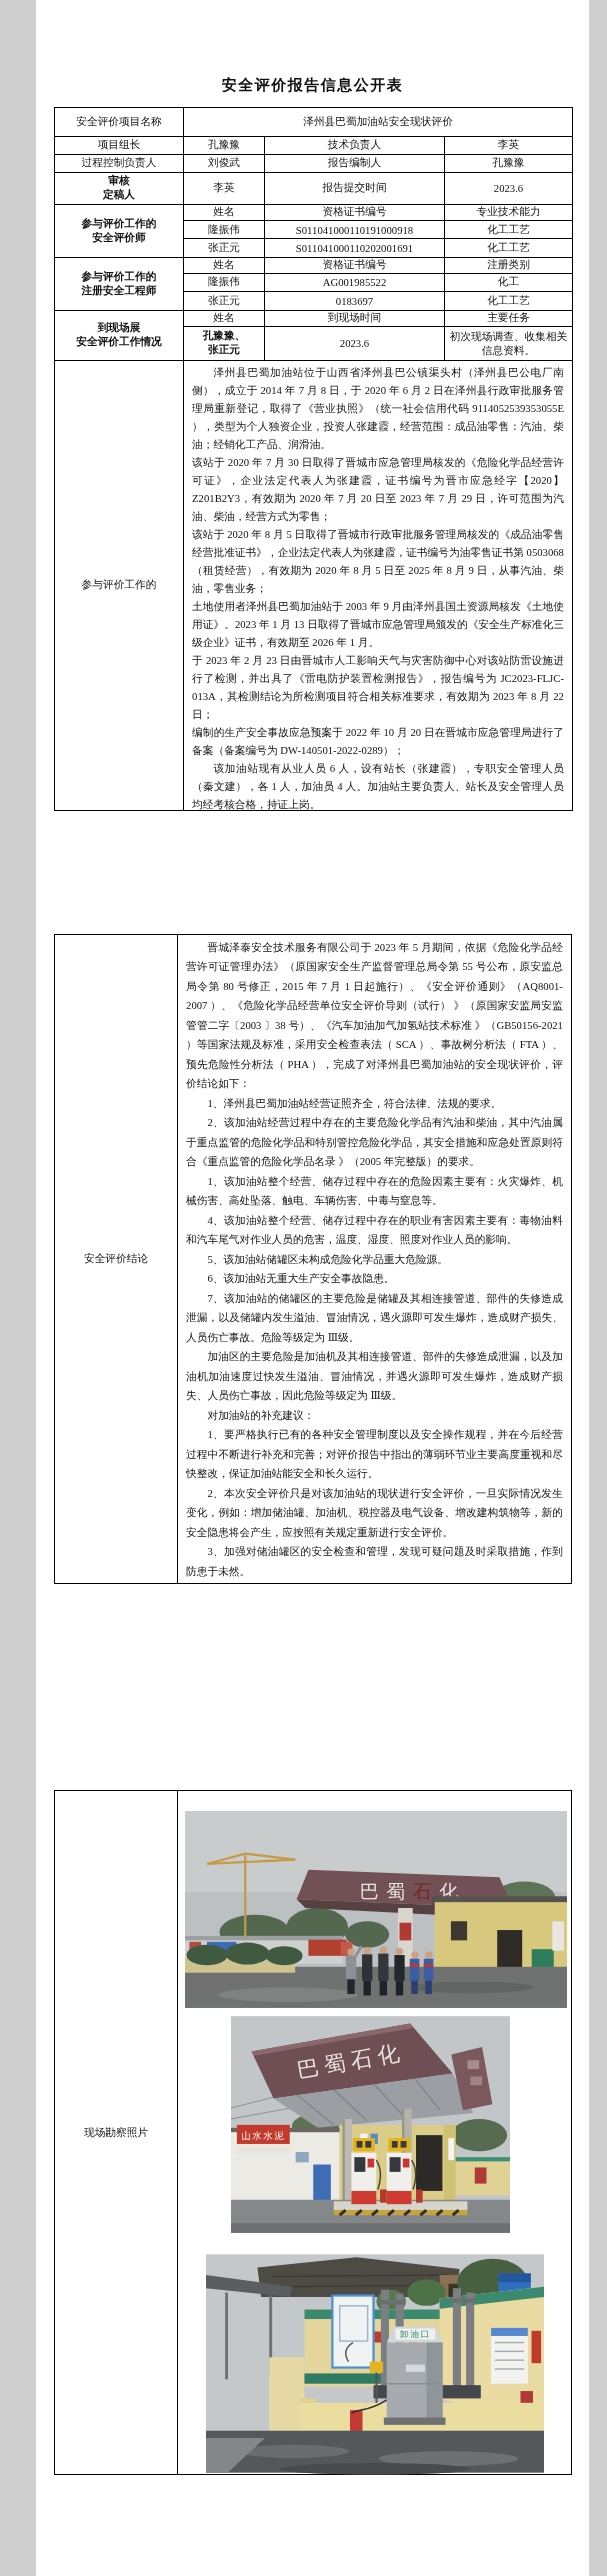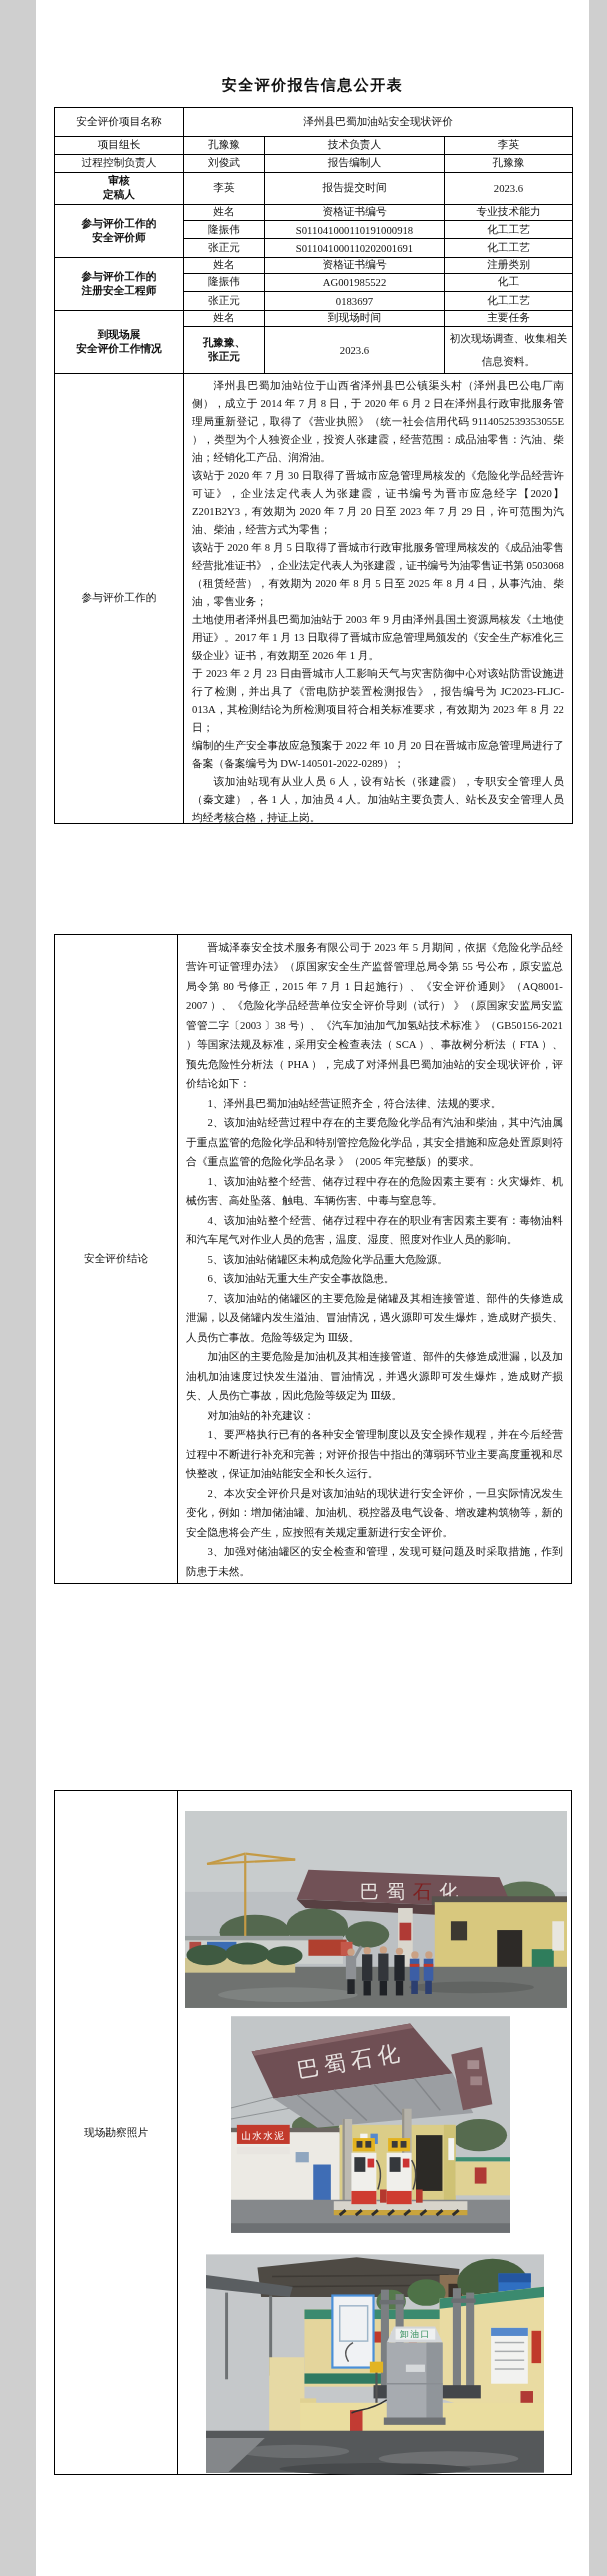--- a/index.html
+++ b/index.html
@@ -24,21 +24,21 @@
   }
   .pre{white-space:pre-line;font-weight:bold;}
   .h40{height:29px}.h24{height:17.6px}.h25{height:18.4px}.h44{height:32px}
   .h22{height:16px}.h46{height:34px}
   td.longcell{text-align:left;vertical-align:top;}
   .textbox{padding:2.9px 5.9px;text-align:justify;}
   #intro-box{height:444px;line-height:18px;overflow:hidden;}
   #conclusion-box{height:642px;line-height:19.5px;overflow:hidden;}
   .para{margin:0;}
   .ind{text-indent:2em;}
-  td.tasktext{text-align:left;padding:1.5px 4.4px;line-height:23px;}
+  td.tasktext{text-align:left;padding:1.5px 4.4px;line-height:14px;}
   .photo{position:absolute;overflow:hidden;}
   .photo svg{display:block;width:100%;height:100%;}
 </style>
 </head>
 <body>
 
 <div id="margin-left" class="margin-strip"></div>
 <div id="margin-right" class="margin-strip"></div>
 
 <div class="doc-title">安全评价报告信息公开表</div>
@@ -120,22 +120,22 @@
 张正元</td>
     <td>2023.6</td>
     <td class="tasktext">初次现场调查、收集相关信息资料。</td>
   </tr>
   <tr>
     <td>参与评价工作的</td>
     <td colspan="3" class="longcell">
       <div id="intro-box" class="textbox">
             <p class="para ind">泽州县巴蜀加油站位于山西省泽州县巴公镇渠头村（泽州县巴公电厂南侧），成立于 2014 年 7 月 8 日，于 2020 年 6 月 2 日在泽州县行政审批服务管理局重新登记，取得了《营业执照》（统一社会信用代码 9114052539353055E ），类型为个人独资企业，投资人张建霞，经营范围：成品油零售：汽油、柴油；经销化工产品、润滑油。</p>
             <p class="para">该站于 2020 年 7 月 30 日取得了晋城市应急管理局核发的《危险化学品经营许可证》，企业法定代表人为张建霞，证书编号为晋市应急经字【2020】Z201B2Y3，有效期为 2020 年 7 月 20 日至 2023 年 7 月 29 日，许可范围为汽油、柴油，经营方式为零售；</p>
-            <p class="para">该站于 2020 年 8 月 5 日取得了晋城市行政审批服务管理局核发的《成品油零售经营批准证书》，企业法定代表人为张建霞，证书编号为油零售证书第 0503068（租赁经营），有效期为 2020 年 8 月 5 日至 2025 年 8 月 4 日，从事汽油、柴油，零售业务；</p>
-            <p class="para">土地使用者泽州县巴蜀加油站于 2003 年 9 月由泽州县国土资源局核发《土地使用证》。2017 年 1 月 13 日取得了晋城市应急管理局颁发的《安全生产标准化三级企业》证书，有效期至 2026 年 1 月。</p>
+            <p class="para">该站于 2020 年 8 月 5 日取得了晋城市行政审批服务管理局核发的《成品油零售经营批准证书》，企业法定代表人为张建霞，证书编号为油零售证书第 0503068（租赁经营），有效期为 2020 年 8 月 5 日至 2025 年 8 月 9 日，从事汽油、柴油，零售业务；</p>
+            <p class="para">土地使用者泽州县巴蜀加油站于 2003 年 9 月由泽州县国土资源局核发《土地使用证》。2023 年 1 月 13 日取得了晋城市应急管理局颁发的《安全生产标准化三级企业》证书，有效期至 2026 年 1 月。</p>
             <p class="para">于 2023 年 2 月 23 日由晋城市人工影响天气与灾害防御中心对该站防雷设施进行了检测，并出具了《雷电防护装置检测报告》，报告编号为 JC2023-FLJC-013A，其检测结论为所检测项目符合相关标准要求，有效期为 2023 年 8 月 22 日；</p>
             <p class="para">编制的生产安全事故应急预案于 2022 年 10 月 20 日在晋城市应急管理局进行了备案（备案编号为 DW-140501-2022-0289）；</p>
             <p class="para ind">该加油站现有从业人员 6 人，设有站长（张建霞），专职安全管理人员（秦文建），各 1 人，加油员 4 人。加油站主要负责人、站长及安全管理人员均经考核合格，持证上岗。</p>
           </div>
     </td>
   </tr>
 </tbody>
   </table>
 
 <table class="doc" style="left:54px;top:934px;width:517px;">

